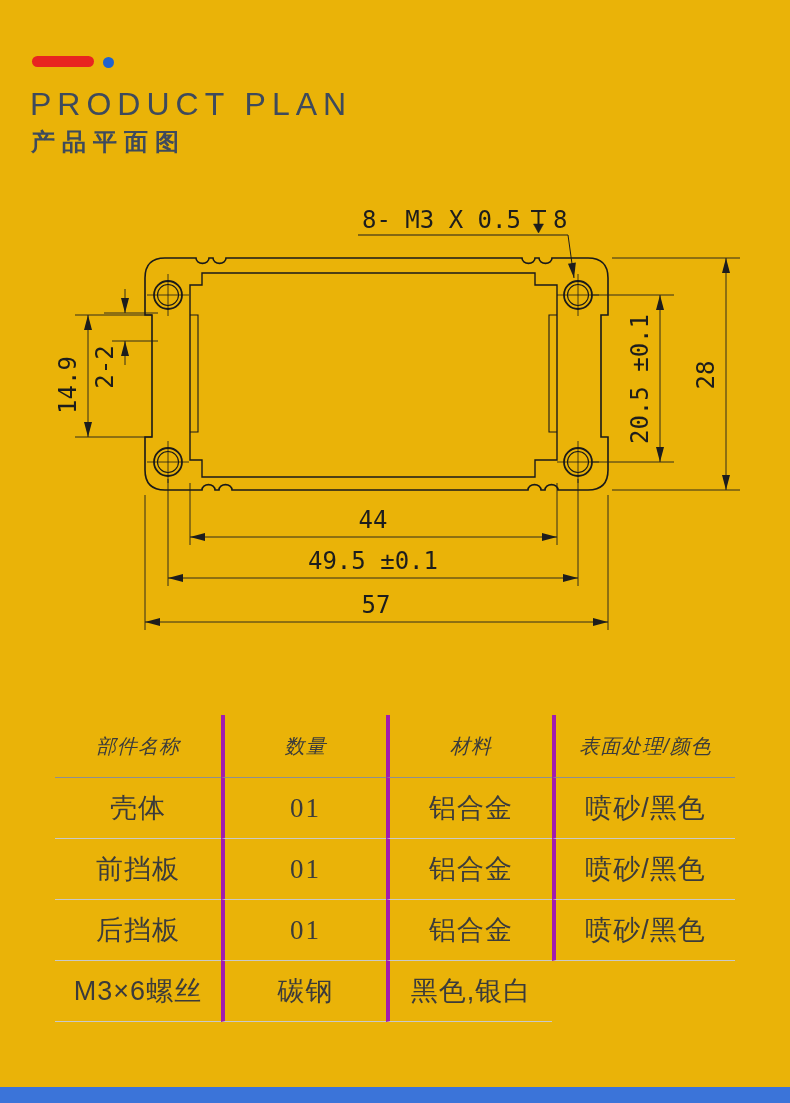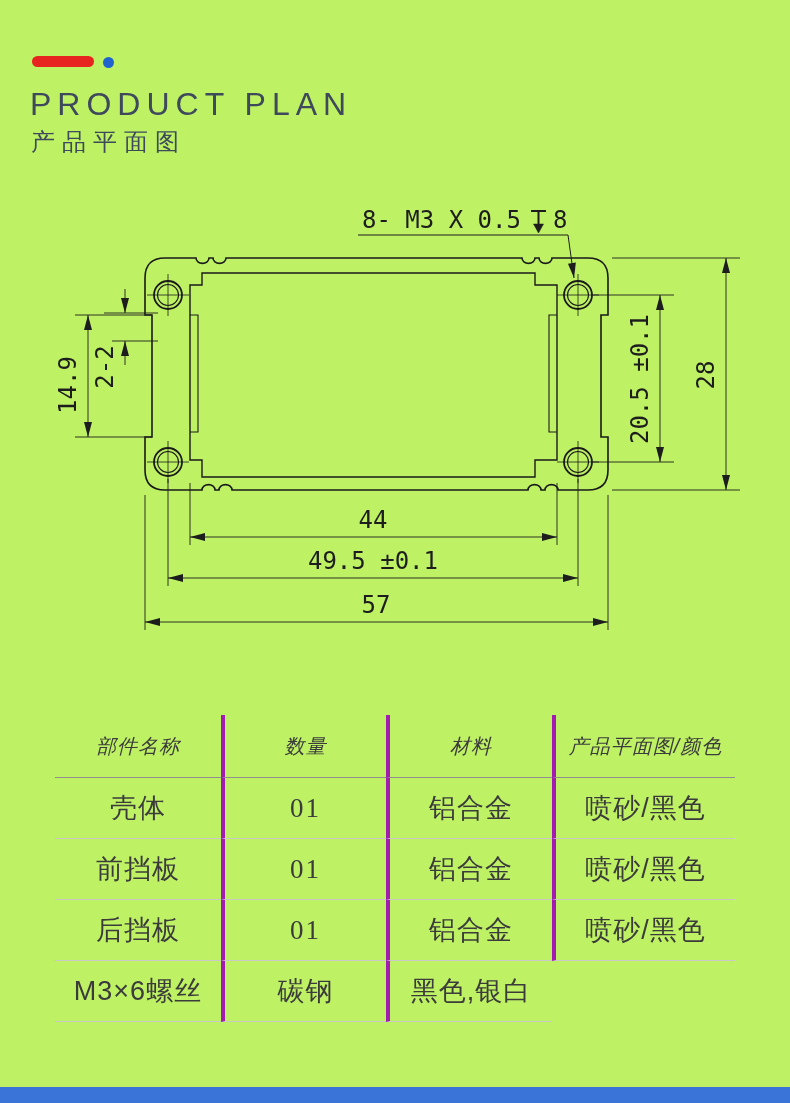--- a/index.html
+++ b/index.html
@@ -1,26 +1,26 @@
 <!DOCTYPE html>
 <html><head>
 <meta charset="utf-8">
 <style>
   html,body{margin:0;padding:0;background:#ffffff;}
   body{width:790px;height:1103px;position:relative;font-family:"Liberation Sans",sans-serif;overflow:hidden;}
-  .page{position:absolute;inset:0;background:#bef264;}
+  .page{position:absolute;inset:0;background:#eab308;}
 
   
   .brand-mark{position:absolute;top:55px;left:32px;width:86px;height:14px;}
   .dash{position:absolute;left:0;top:1px;width:62px;height:11px;border-radius:6px;background:#e82420;}
   .dot{position:absolute;left:71px;top:2px;width:11px;height:11px;border-radius:50%;background:#2063cf;}
   .page-title{position:absolute;top:86px;left:30px;font-size:32px;letter-spacing:6px;
     color:#3e4a5c;font-weight:400;white-space:nowrap;}
   .page-subtitle{position:absolute;top:126px;left:31px;font-size:24px;letter-spacing:7px;
-    color:#3e4a5c;font-weight:400;white-space:nowrap;}
+    color:#3e4a5c;font-weight:700;white-space:nowrap;}
 
   
   .drawing{position:absolute;top:195px;left:0;width:770px;height:450px;}
   svg text{font-family:"DejaVu Sans Mono","Liberation Mono",monospace;fill:#1d1d1d;}
   .dimtxt{font-size:24px;}
   .callout-txt{font-size:24px;}
 
   
   .parts-table{position:absolute;top:715px;left:55px;width:680px;
     display:grid;grid-template-columns:166px 165px 166px 183px;color:#3b3b3b;}
@@ -149,21 +149,21 @@
         <text class="dimtxt" x="373" y="374" text-anchor="middle">49.5 ±0.1</text>
         <text class="dimtxt" x="376" y="418" text-anchor="middle">57</text>
       </g>
     </svg>
   </div>
 
   <div class="parts-table">
     <div class="cell head">部件名称</div>
     <div class="cell head colsep">数量</div>
     <div class="cell head colsep">材料</div>
-    <div class="cell head colsep">产品平面图/颜色</div>
+    <div class="cell head colsep">表面处理/颜色</div>
 
     <div class="cell">壳体</div>
     <div class="cell colsep">
         <span class="num">01</span>
       </div>
     <div class="cell colsep">铝合金</div>
     <div class="cell colsep">喷砂/黑色</div>
 
     <div class="cell">前挡板</div>
     <div class="cell colsep">

